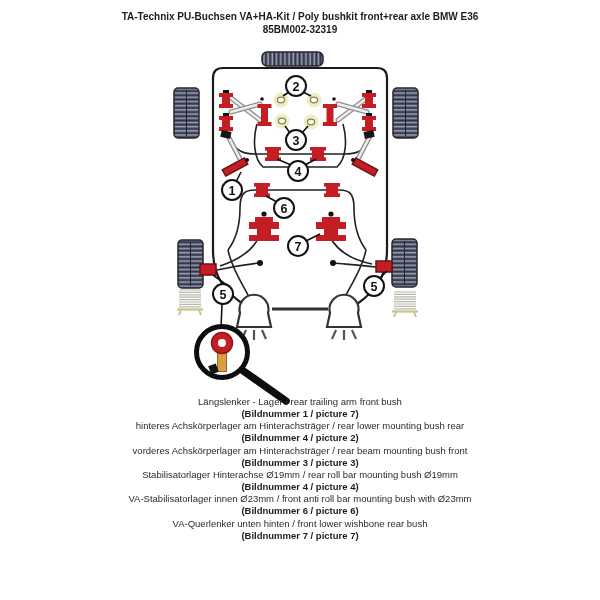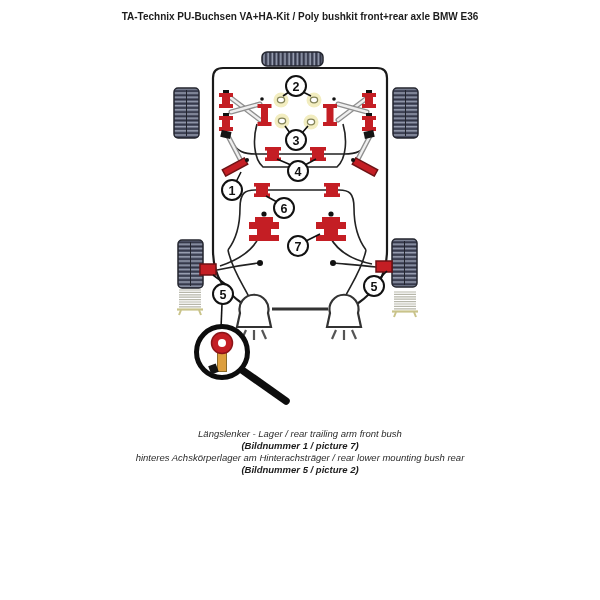--- a/index.html
+++ b/index.html
@@ -1,37 +1,38 @@
 <!DOCTYPE html>
 <html><head>
 <meta charset="utf-8">
 <style>
   html,body{margin:0;padding:0;background:#fff;width:600px;height:600px;overflow:hidden;
     font-family:"Liberation Sans", sans-serif;}
   .page{position:relative;width:600px;height:555px;background:#ffffff;}
   .header{position:absolute;top:11px;left:0;width:600px;text-align:center;
     font-size:10px;font-weight:bold;color:#1c1c1c;line-height:12.5px;}
-  .legend{position:absolute;top:428px;left:0;width:600px;text-align:center;
-    font-size:9.5px;color:#2b2b2b;line-height:12.15px;font-style:italic;}
+  .legend{position:absolute;top:396px;left:0;width:600px;text-align:center;
+    font-size:9.5px;color:#2b2b2b;line-height:12.15px;}
   .legend .ref{font-weight:bold;color:#1c1c1c;}
   svg{position:absolute;top:0;left:0;}
   .outline{stroke:#1a1a1a;stroke-width:2.2;fill:none;}
   .thin{stroke:#222;stroke-width:1.6;fill:none;}
   .callout circle{fill:#ffffff;stroke:#111;stroke-width:2;}
   .callout text{font-size:12.5px;font-weight:bold;fill:#111;text-anchor:middle;}
   .linkA{stroke:#8f8f8f;stroke-width:5;stroke-linecap:round;}
   .linkB{stroke:#efefef;stroke-width:2.4;stroke-linecap:round;}
 </style>
 </head>
 <body>
 
 <div class="page">
 
   <div class="header">
     <div>TA-Technix PU-Buchsen VA+HA-Kit / Poly bushkit front+rear axle BMW E36</div>
+    <div>85BM002-32319</div>
   </div>
 
   <svg width="600" height="600" viewBox="0 0 600 600">
     <defs>
       <pattern id="tread" width="6" height="4.2" patternUnits="userSpaceOnUse">
         <rect width="6" height="4.2" fill="#4d5266"></rect>
         <rect width="6" height="1.3" fill="#9aa0b2"></rect>
         <rect y="2.4" width="6" height="0.9" fill="#2e3140"></rect>
       </pattern>
       <pattern id="treadv" width="6" height="4.2" patternUnits="userSpaceOnUse" patternTransform="rotate(90)">
@@ -240,17 +241,33 @@
       </g>
   </svg>
 
   <div class="legend">
     <div>
       <div>Längslenker - Lager / rear trailing arm front bush</div>
       <div class="ref">(Bildnummer 1 / picture 7)</div>
     </div>
     <div>
       <div>hinteres Achskörperlager am Hinterachsträger / rear lower mounting bush rear</div>
-      <div class="ref">(Bildnummer 5 / picture 2)</div>
+      <div class="ref">(Bildnummer 4 / picture 2)</div>
+    </div>
+    <div>
+      <div>vorderes Achskörperlager am Hinterachsträger / rear beam mounting bush front</div>
+      <div class="ref">(Bildnummer 3 / picture 3)</div>
+    </div>
+    <div>
+      <div>Stabilisatorlager Hinterachse Ø19mm / rear roll bar mounting bush Ø19mm</div>
+      <div class="ref">(Bildnummer 4 / picture 4)</div>
+    </div>
+    <div>
+      <div>VA-Stabilisatorlager innen Ø23mm / front anti roll bar mounting bush with Ø23mm</div>
+      <div class="ref">(Bildnummer 6 / picture 6)</div>
+    </div>
+    <div>
+      <div>VA-Querlenker unten hinten / front lower wishbone rear bush</div>
+      <div class="ref">(Bildnummer 7 / picture 7)</div>
     </div>
   </div>
 
 </div>
 
 </body></html>

